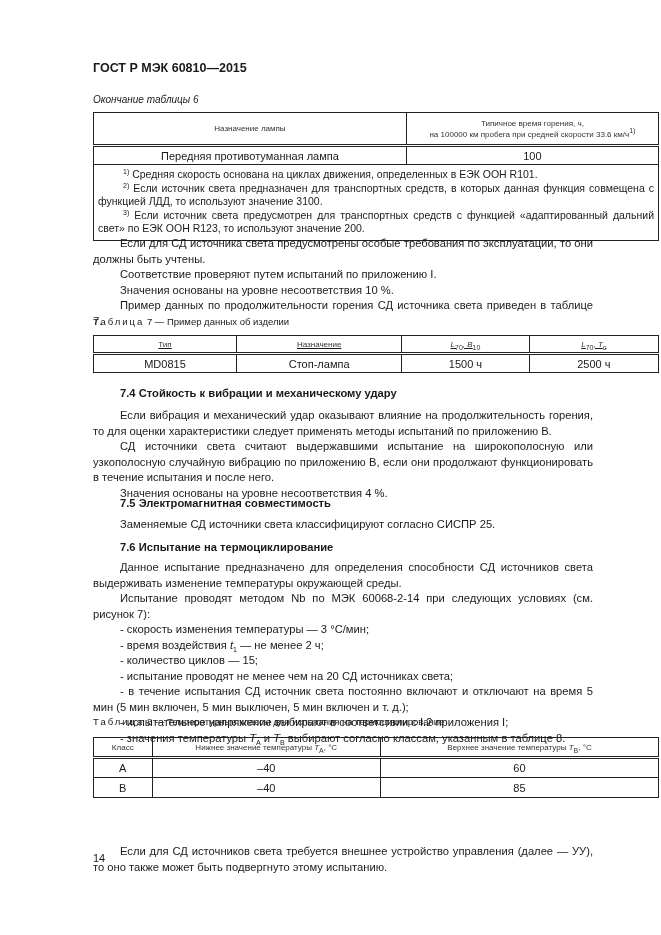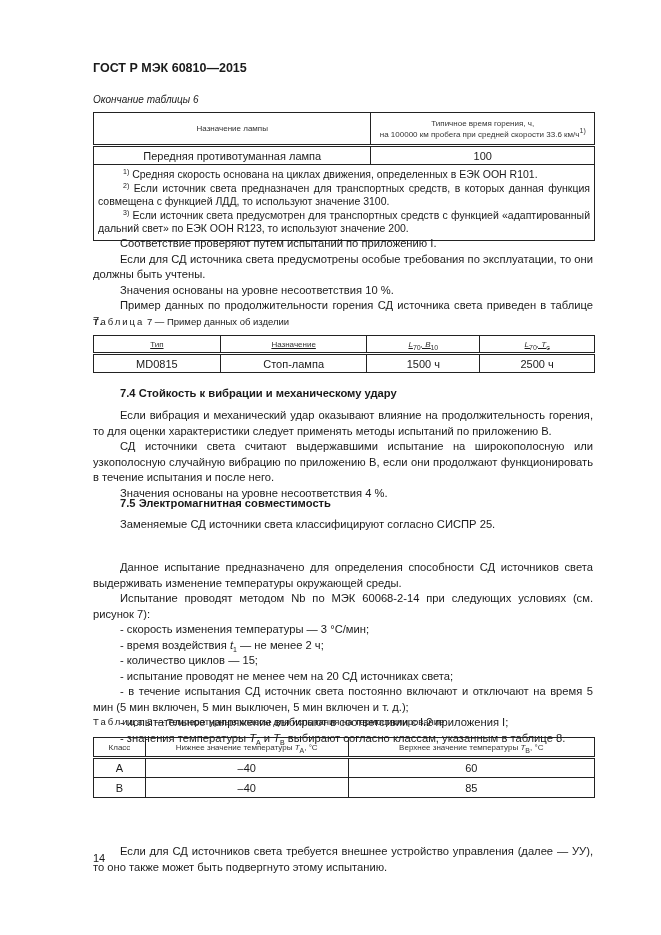--- a/index.html
+++ b/index.html
@@ -5,21 +5,21 @@
   html, body { margin: 0; padding: 0; background: #ffffff; }
   body { width: 661px; height: 935px; position: relative; overflow: hidden;
          font-family: "Liberation Sans", sans-serif; color: #1a1a1a; }
   .page { position: absolute; left: 14px; top: 0; width: 661px; height: 935px; }
   .abs { position: absolute; }
   .header { left: 79px; top: 61px; font-size: 12.5px; font-weight: bold; }
   .cont { left: 79px; top: 94px; font-size: 10px; font-style: italic; }
   p.t { margin: 0; font-size: 11.2px; line-height: 15.5px; text-align: justify; }
   p.ind { text-indent: 27px; }
   .txt { left: 79px; width: 500px; }
-  table { border-collapse: collapse; position: absolute; left: 79px; width: 502px; }
+  table { border-collapse: collapse; position: absolute; left: 79px; width: 566px; }
   td, th { border: 1px solid #222; padding: 0; text-align: center; vertical-align: middle; }
   th { font-weight: normal; font-size: 8px; color: #333; }
   td { font-size: 11px; }
   tr.head-row th { border-bottom: 3px double #222; }
   .notes td { text-align: left; padding: 3px 4px 4px 4px; font-size: 10.5px; line-height: 13.5px; }
   .notes p { margin: 0; text-align: justify; }
   .notes p.ind { text-indent: 25px; }
   sup { font-size: 7px; line-height: 0; }
   sub { font-size: 7px; line-height: 0; }
   .i { font-style: italic; }
@@ -59,22 +59,22 @@
       <td colspan="2">
         <p class="ind"><sup>1)</sup> <span>Средняя скорость основана на циклах движения, определенных в ЕЭК ООН R101.</span></p>
         <p class="ind"><sup>2)</sup> <span>Если источник света предназначен для транспортных средств, в которых данная функция совмещена с функцией ЛДД, то используют значение 3100.</span></p>
         <p class="ind"><sup>3)</sup> <span>Если источник света предусмотрен для транспортных средств с функцией «адаптированный дальний свет» по ЕЭК ООН R123, то используют значение 200.</span></p>
       </td>
     </tr>
   </tbody>
     </table>
 
   <div class="abs txt" style="top:236px;">
+    <p class="t ind">Если для СД источника света предусмотрены особые требования по эксплуатации, то они должны быть учтены.</p>
     <p class="t ind">Соответствие проверяют путем испытаний по приложению I.</p>
-    <p class="t ind">Если для СД источника света предусмотрены особые требования по эксплуатации, то они должны быть учтены.</p>
     <p class="t ind">Значения основаны на уровне несоответствия 10 %.</p>
     <p class="t ind">Пример данных по продолжительности горения СД источника света приведен в таблице 7.</p>
   </div>
 
   <div class="abs caption" style="top:316px;">
     <span class="sp">Таблица</span><span> 7 — Пример данных об изделии</span>
   </div>
 
   <table style="top:335px;">
     <colgroup>
@@ -104,20 +104,21 @@
     <p class="t ind">Если вибрация и механический удар оказывают влияние на продолжительность горения, то для оценки характеристики следует применять методы испытаний по приложению В.</p>
     <p class="t ind">СД источники света считают выдержавшими испытание на широкополосную или узкополосную случайную вибрацию по приложению В, если они продолжают функционировать в течение испытания и после него.</p>
     <p class="t ind">Значения основаны на уровне несоответствия 4 %.</p>
   </div>
 
   <div class="abs h2" style="top:497px;">7.5 Электромагнитная совместимость</div>
   <div class="abs txt" style="top:517px;">
     <p class="t ind">Заменяемые СД источники света классифицируют согласно СИСПР 25.</p>
   </div>
 
+  <div class="abs h2" style="top:541px;">7.6 Испытание на термоциклирование</div>
   <div class="abs txt" style="top:560px;">
     <p class="t ind">Данное испытание предназначено для определения способности СД источников света выдерживать изменение температуры окружающей среды.</p>
     <p class="t ind">Испытание проводят методом Nb по МЭК 60068-2-14 при следующих условиях (см. рисунок 7):</p>
     <p class="t li">- скорость изменения температуры — 3 °С/мин;</p>
     <p class="t li"><span>- время воздействия </span><span class="i">t</span><sub>1</sub><span> — не менее 2 ч;</span></p>
     <p class="t li">- количество циклов — 15;</p>
     <p class="t li">- испытание проводят не менее чем на 20 СД источниках света;</p>
     <p class="t ind">- в течение испытания СД источник света постоянно включают и отключают на время 5 мин (5 мин включен, 5 мин выключен, 5 мин включен и т. д.);</p>
     <p class="t li">- испытательное напряжение выбирают в соответствии с I.2 приложения I;</p>
     <p class="t li"><span>- значения температуры </span><span class="i">T</span><sub>A</sub><span> и </span><span class="i">T</span><sub>B</sub><span> выбирают согласно классам, указанным в таблице 8.</span></p>

